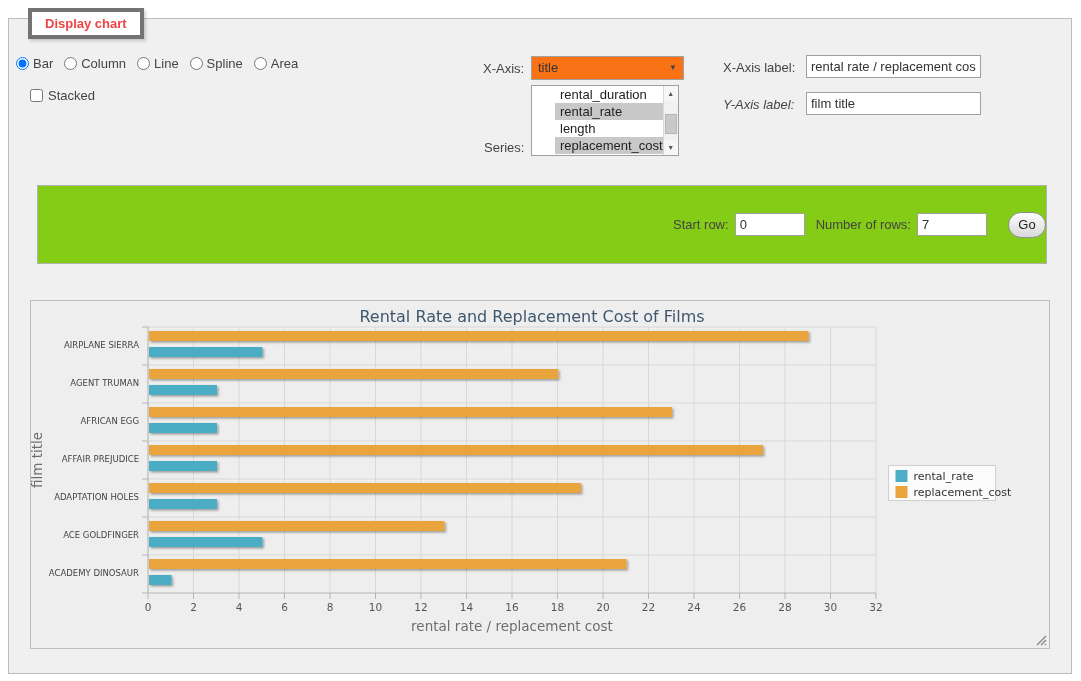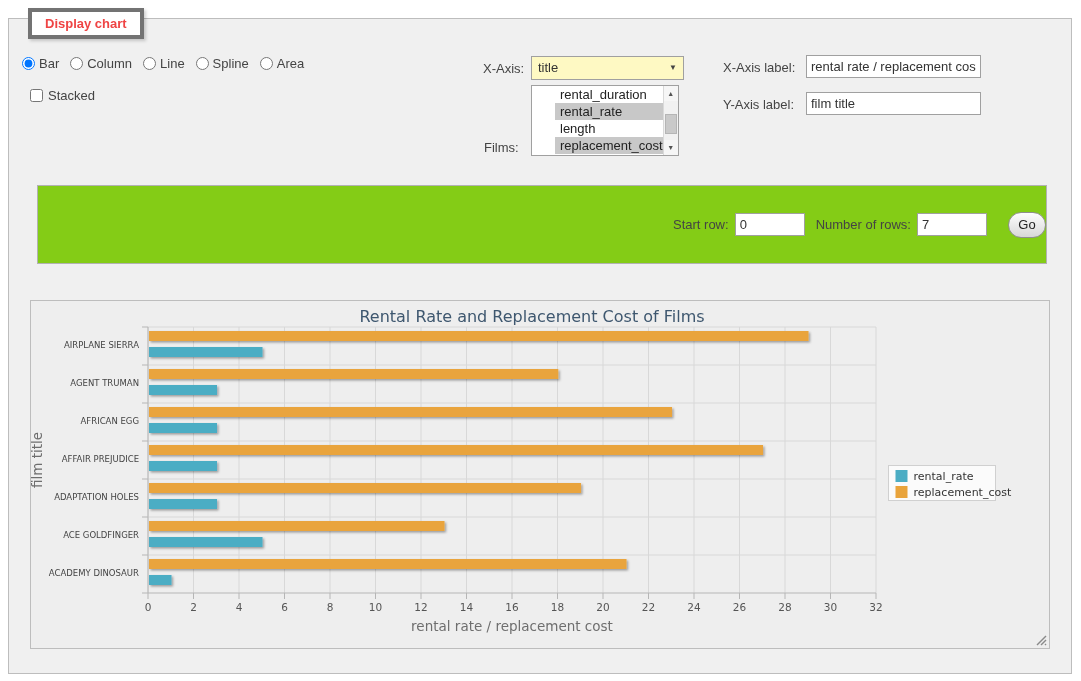--- a/index.html
+++ b/index.html
@@ -11,46 +11,46 @@
   .panel-legend { position:absolute; left:28px; top:8px; z-index:5;
            background:#ffffff; border:4px solid #737373; padding:4px 13px;
            font-size:13px; font-weight:bold; color:#ef4444;
            box-shadow:2px 2px 3px rgba(0,0,0,0.18); }
 
   .lbl { font-size:13px; color:#444; }
   input[type=text] { font-family:"Liberation Sans",sans-serif; font-size:13px; color:#333;
            border:1px solid #a0a0a0; background:#fff; height:23px; padding:2px 4px; outline:none; }
 
   
-  .radio-row { position:absolute; left:22px; top:56px; display:flex; align-items:center; gap:4px; }
+  .radio-row { position:absolute; left:16px; top:56px; display:flex; align-items:center; gap:4px; }
   .radio-row label { font-size:13px; color:#444; margin-right:7px; }
   .stacked-row { position:absolute; left:30px; top:88px; display:flex; align-items:center; gap:5px; }
   .title-input { position:absolute; left:30px; top:126px; width:177px; }
 
   
   .xaxis-lbl { position:absolute; left:483px; top:61px; }
   .custom-select { position:absolute; left:531px; top:56px; width:153px; height:24px;
-           background:#fef9c3; border:1px solid #a0a0a0; font-size:13px; color:#333;
+           background:#f97316; border:1px solid #a0a0a0; font-size:13px; color:#333;
            line-height:22px; padding:0 20px 0 6px; cursor:default; }
   .custom-select .arrow { position:absolute; right:6px; top:7px; font-size:8px; color:#444; line-height:8px; }
   .series-lbl { position:absolute; left:484px; top:140px; }
   .listbox { position:absolute; left:531px; top:85px; width:148px; height:71px;
            background:#fff; border:1px solid #a0a0a0; overflow:hidden; display:flex;padding-left:23px; }
   .listbox .opts { flex:1; }
   .listbox .opt { height:17px; line-height:17px; font-size:13px; color:#222; padding-left:5px; white-space:nowrap; }
   .listbox .opt.sel { background:#c8c8c8; }
   .listbox .sbar { width:17px; background:#f1f1f1; border-left:1px solid #d9d9d9; position:relative; }
   .sbar .sbtn { height:15px; text-align:center; font-size:7px; color:#555; line-height:15px; background:#f6f6f6; }
   .sbar .sbtn.down { position:absolute; bottom:0; left:0; right:0; }
   .sbar .thumb { position:absolute; left:1px; right:1px; top:28px; height:20px; background:#c9c9c9; border:1px solid #b5b5b5; }
 
   
   .xlab-lbl { position:absolute; left:723px; top:60px; }
   .xlab-input { position:absolute; left:806px; top:55px; width:175px; }
-  .ylab-lbl { position:absolute; left:723px; top:97px; }
+  .ylab-lbl { position:absolute; left:723px; top:97px;font-style:italic; }
   .ylab-input { position:absolute; left:806px; top:92px; width:175px; }
 
   
   .rows-box { position:absolute; left:29px; top:167px; width:1010px; height:79px;
            background:#84cc16; border:1px solid #b2b2b2; display:flex; align-items:center; padding-left:14px;justify-content:flex-end; }
   .rows-box input { width:70px; }
   .rows-box .lbl { margin-right:6px; }
   .rows-box .gap { margin-left:11px; }
   .go-btn { margin-left:21px; width:38px; height:26px; border:1px solid #8f8f8f; border-radius:13px;
            background:linear-gradient(#fdfdfd,#d8d8d8); font-family:"Liberation Sans",sans-serif;
@@ -86,21 +86,21 @@
     <span class="lbl">Stacked</span>
   </div>
 
 
   <span class="lbl xaxis-lbl">X-Axis:</span>
   <div class="custom-select">
     <span>title</span>
     <span class="arrow">▼</span>
   </div>
 
-  <span class="lbl series-lbl">Films:</span>
+  <span class="lbl series-lbl">Series:</span>
   <div class="listbox">
     <div class="opts" id="series-opts">
         <div class="opt">rental_duration</div>
         <div class="opt sel">rental_rate</div>
         <div class="opt">length</div>
         <div class="opt sel">replacement_cost</div>
       </div>
     <div class="sbar">
       <div class="sbtn">▲</div>
       <div class="thumb"></div>

